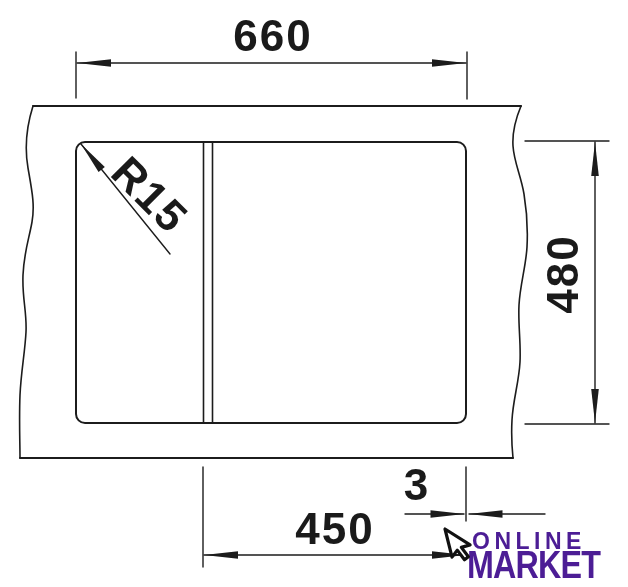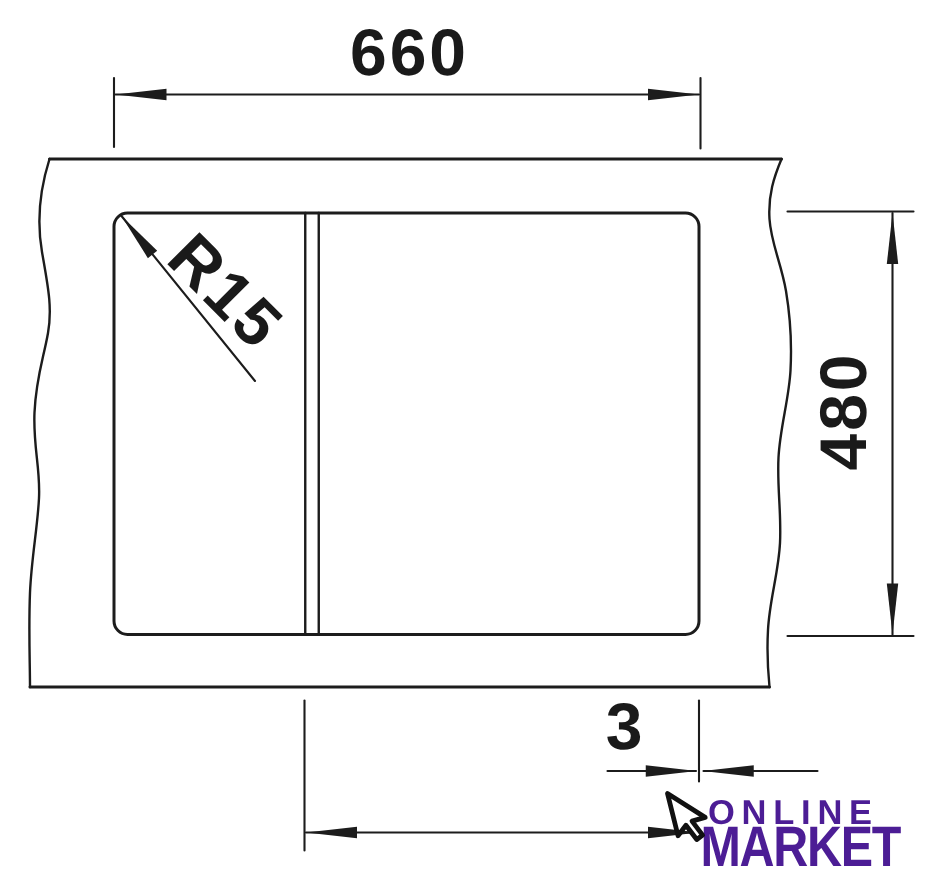--- a/index.html
+++ b/index.html
@@ -116,20 +116,21 @@
       <polygon points="468.5,514 502.5,510.2 502.5,517.8" fill="#1c1c1c" stroke="none"></polygon>
     </g>
   </svg>
 
   <div class="dim-label" style="left:273px; top:36px;">660</div>
 
   <div class="dim-label rot-ccw90" style="left:563px; top:274px;">480</div>
 
   <div class="dim-label rot-cw45" style="left:150px; top:195px;">R15</div>
 
+  <div class="dim-label" style="left:335px; top:529px;">450</div>
 
   <div class="dim-label" style="left:417px; top:485px;">3</div>
 
   <div class="logo">
     <span class="logo-line1">ONLINE</span>
     <span class="logo-line2">MARKET</span>
     <div class="cursor-wrap">
       <svg width="44" height="58" viewBox="0 0 44 58">
         <g transform="translate(9,6) rotate(-14)">
           <polygon points="0,0 0,29 6.8,23.5 11.5,34.5 16,32.6 11.4,21.8 20.5,21.5" fill="#ffffff" stroke="#111111" stroke-width="3.2" stroke-linejoin="round"></polygon>

